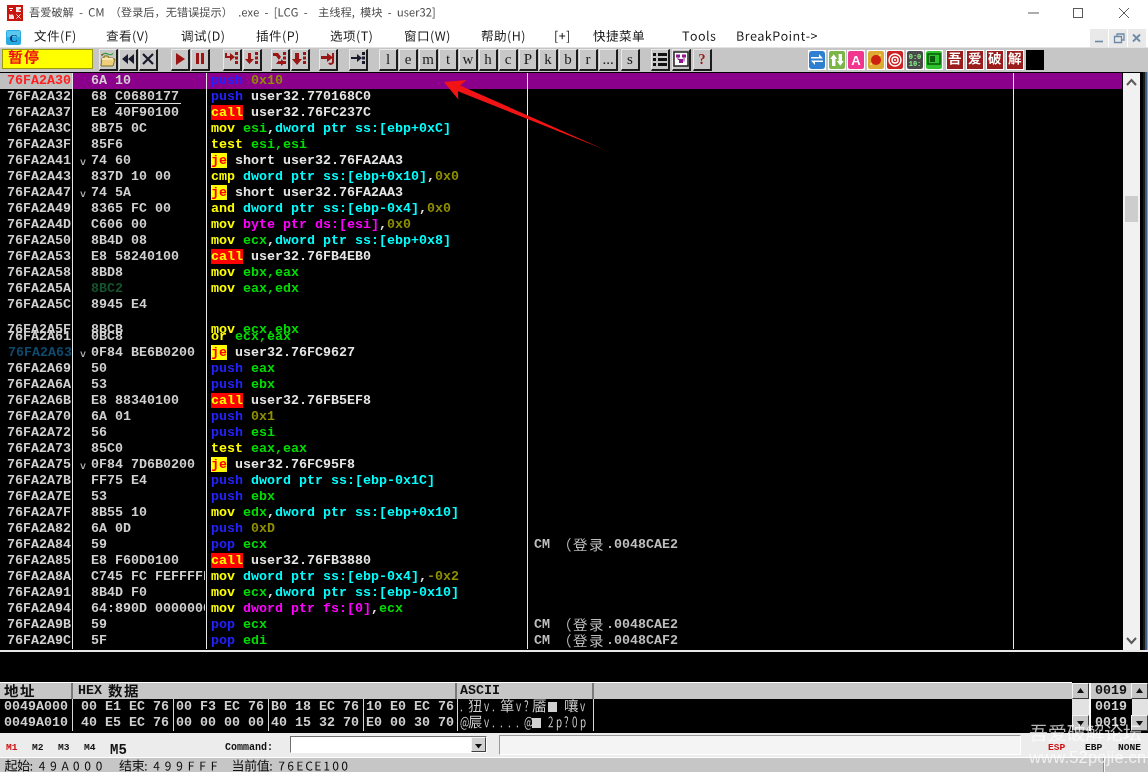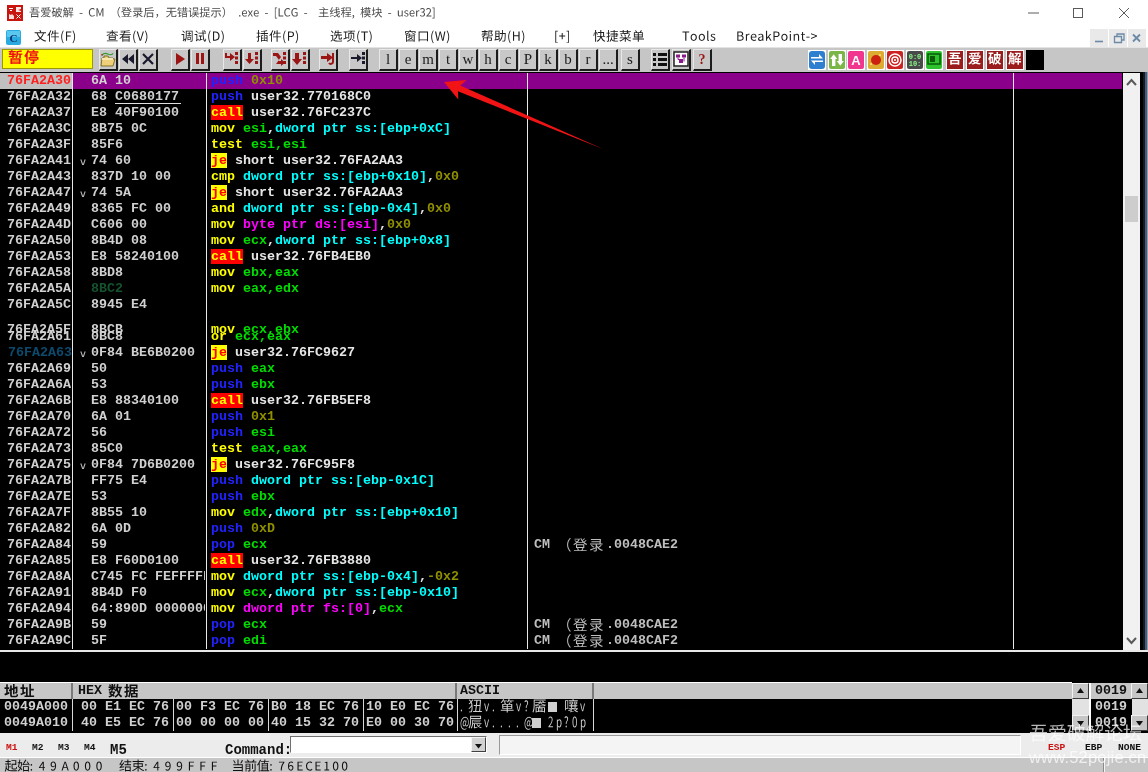--- a/index.html
+++ b/index.html
@@ -656,21 +656,21 @@
 <div style="position:absolute;left:1131px;top:715px;width:17px;height:16px;background:#c6c6c6;border-top:1px solid #f2f2f2;border-left:1px solid #f2f2f2;border-right:1px solid #3a3a3a;border-bottom:1px solid #3a3a3a"><svg width="15" height="14" viewBox="0 0 15 14">
       <path d="M7.5 10L4 5h7z" fill="#111"></path>
     </svg></div>
 <div style="position:absolute;left:0px;top:731px;width:1148px;height:2px;background:#000"></div>
 <div style="position:absolute;left:0px;top:733px;width:1148px;height:24px;background:#ececec"></div>
 <span style="position:absolute;left:6px;top:742px;color:#cc1111;font-family:'Liberation Mono',monospace;font-weight:bold;font-size:9.6px">M1</span>
 <span style="position:absolute;left:32px;top:742px;color:#111;font-family:'Liberation Mono',monospace;font-weight:bold;font-size:9.6px">M2</span>
 <span style="position:absolute;left:58px;top:742px;color:#111;font-family:'Liberation Mono',monospace;font-weight:bold;font-size:9.6px">M3</span>
 <span style="position:absolute;left:84px;top:742px;color:#111;font-family:'Liberation Mono',monospace;font-weight:bold;font-size:9.6px">M4</span>
 <span style="position:absolute;left:110px;top:742px;color:#111;font-family:'Liberation Mono',monospace;font-weight:bold;font-size:14px">M5</span>
-<span style="position:absolute;left:225px;top:742px;color:#111;font-family:'Liberation Mono',monospace;font-weight:bold;font-size:14px">Command:</span>
+<span style="position:absolute;left:225px;top:742px;color:#111;font-family:'Liberation Mono',monospace;font-weight:bold;font-size:10px">Command:</span>
 <div style="position:absolute;left:290px;top:736px;width:197px;height:17px;background:#fff;border-top:1px solid #707070;border-left:1px solid #707070;border-right:1px solid #fff;border-bottom:1px solid #fff"></div>
 <div style="position:absolute;left:471px;top:737px;width:15px;height:15px;background:#d2d2d2;border-top:1px solid #f5f5f5;border-left:1px solid #f5f5f5;border-right:1px solid #404040;border-bottom:1px solid #404040"><svg width="13" height="13" viewBox="0 0 13 13">
       <path d="M3 5h7L6.5 9.5z" fill="#111"></path>
     </svg></div>
 <div style="position:absolute;left:499px;top:735px;width:522px;height:20px;background:#f4f4f4;border-top:1px solid #9a9a9a;border-left:1px solid #9a9a9a;border-right:1px solid #fff;border-bottom:1px solid #fff"></div>
 <span style="position:absolute;left:1048px;top:742px;color:#cc1111;font-family:'Liberation Mono',monospace;font-weight:bold;font-size:9.6px">ESP</span>
 <span style="position:absolute;left:1085px;top:742px;color:#111;font-family:'Liberation Mono',monospace;font-weight:bold;font-size:9.6px">EBP</span>
 <span style="position:absolute;left:1118px;top:742px;color:#111;font-family:'Liberation Mono',monospace;font-weight:bold;font-size:9.6px">NONE</span>
 <div style="position:absolute;left:0px;top:757px;width:1148px;height:15px;background:#c6c6c6;border-top:1px solid #fff"></div>
 <div style="position:absolute;left:1103px;top:758px;width:1px;height:14px;background:#8a8a8a"></div>

